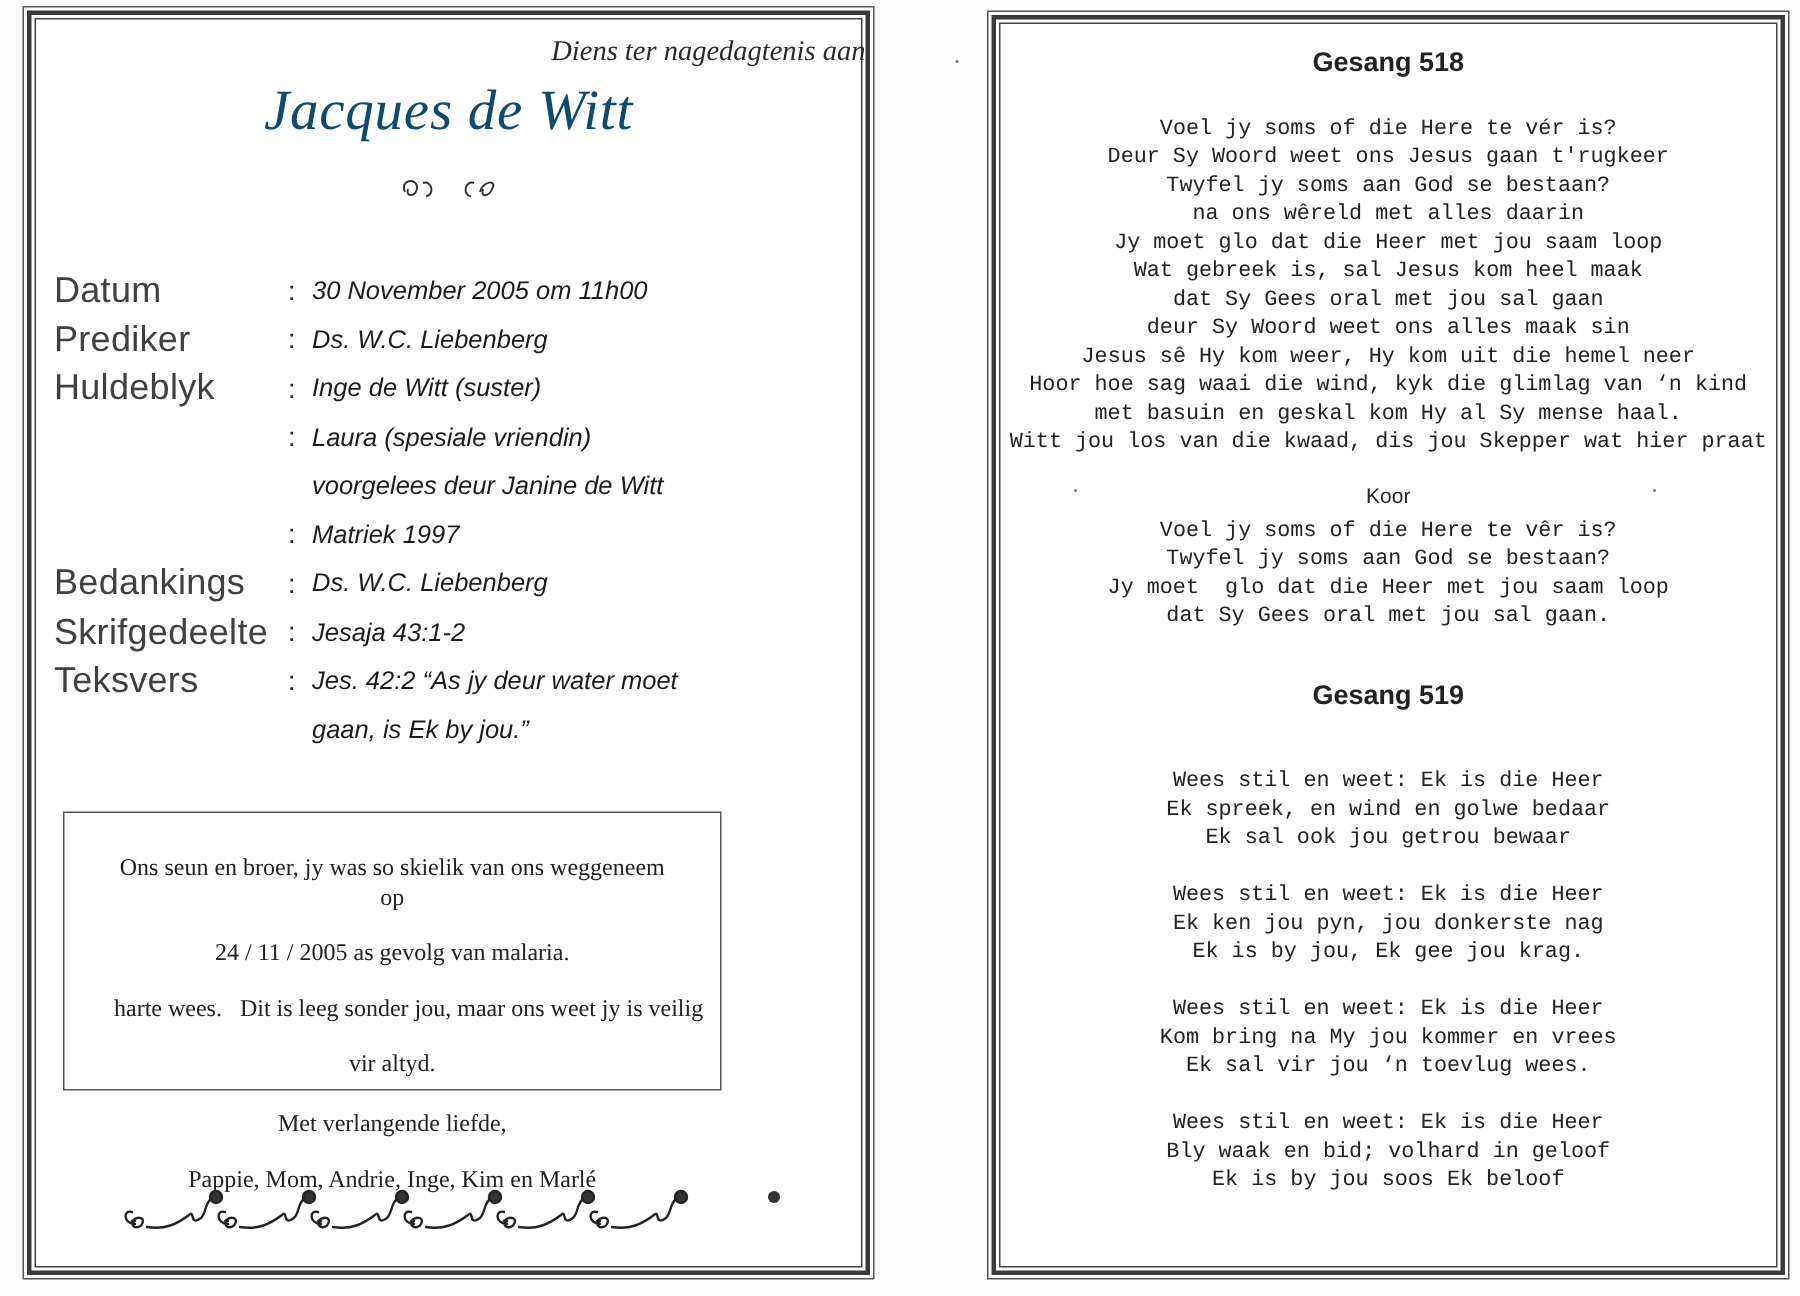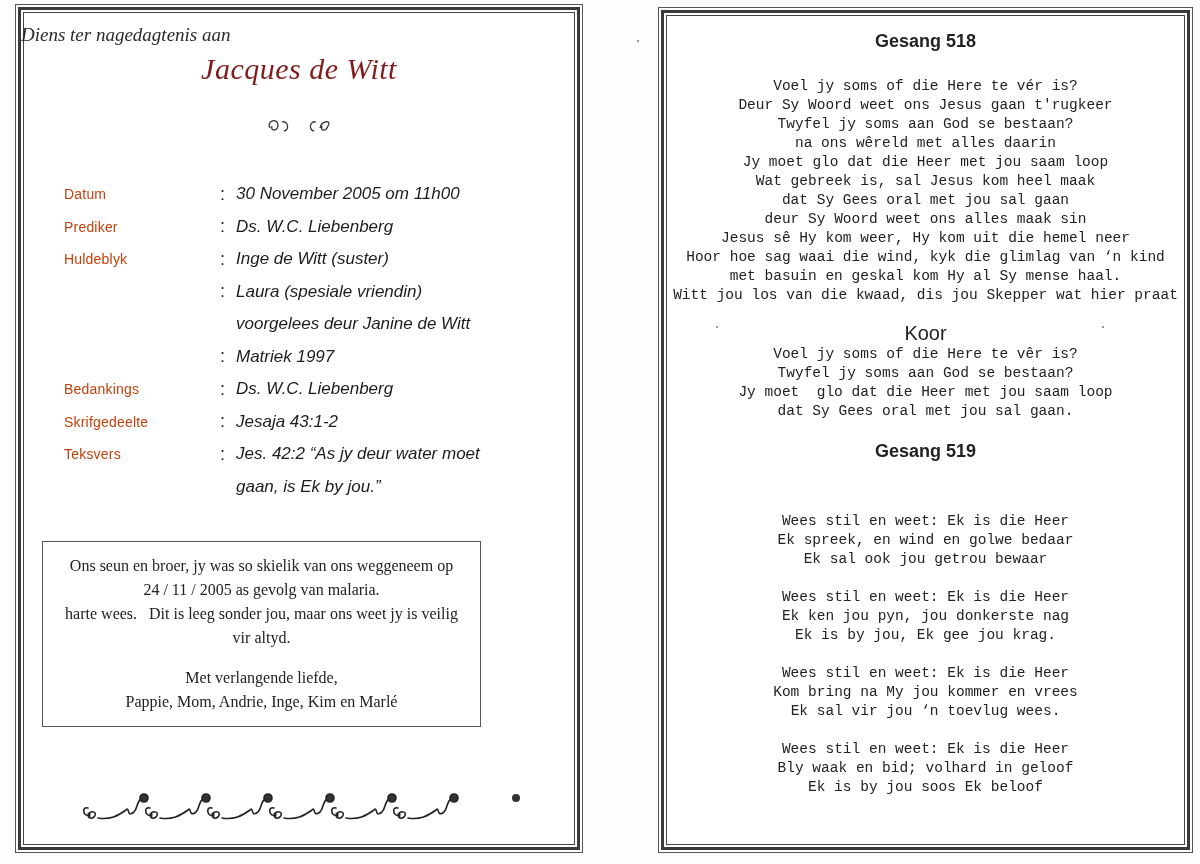--- a/index.html
+++ b/index.html
@@ -16,75 +16,75 @@
   .page-frame::before {
     content: ""; position: absolute; left: 2px; top: 2px; right: 2px; bottom: 2px;
     border: 1px solid #444;
   }
   #left-page { left: 18px; top: 7px; width: 562px; height: 843px; }
   #right-page { left: 661px; top: 10px; width: 529px; height: 840px; }
 
   .serif-italic { font-family: "Liberation Serif", "DejaVu Serif", serif; font-style: italic; }
 
   .subtitle {
-    position: absolute; left: 0; right: 0; top: 14px; text-align: left;
+    position: absolute; left: 0; right: 0; top: 14px; text-align: right;
     font-size: 19px; color: #2a2a2a;
   }
   .title {
     position: absolute; left: 0; right: 0; top: 42px; text-align: center;
-    font-size: 30px; color: #7f1d1d; letter-spacing: 0.5px;
+    font-size: 38px; color: #0c4a6e; letter-spacing: 0.5px;
   }
   .ornament {
     position: absolute; left: 0; right: 0; top: 106px; text-align: center;
     font-size: 16px; color: #333; letter-spacing: 14px;
   }
 
   .details { position: absolute; left: 15px; top: 168px; width: 520px; }
   .detail-row { display: flex; height: 32.5px; align-items: center; }
   .detail-label {
     width: 156px; font-family: "Liberation Sans", "DejaVu Sans", sans-serif;
-    font-size: 14px; font-weight: 300; color: #c2410c; letter-spacing: 0.2px; margin-left: 28px;
+    font-size: 24px; font-weight: 300; color: #404040; letter-spacing: 0.2px;
   }
   .detail-colon { width: 16px; font-family: "Liberation Sans", sans-serif; font-size: 18px; color: #222; }
   .detail-value {
     font-family: "Liberation Sans", "DejaVu Sans", sans-serif;
     font-size: 17px; color: #1c1c1c; font-style: italic;
   }
   .detail-row.cont .detail-colon { visibility: hidden; }
 
   .message-box {
     position: absolute; left: 21px; top: 531px; width: 439px; height: 186px;
     border: 1px solid #555; box-sizing: border-box; padding: 10px 16px 0 16px;
     font-family: "Liberation Serif", "DejaVu Serif", serif; font-size: 16px;
     line-height: 20px; text-align: center; color: #222;
   }
-  .message-box p { margin: 4px; }
+  .message-box p { margin: 17px; }
   .message-box .signoff { margin-top: 20px; }
 
   .flourish {
     position: absolute; left: 55px; top: 780px; width: 450px; height: 36px;
   }
 
   .hymn-title {
     text-align: center; font-family: "Liberation Sans", "DejaVu Sans", sans-serif;
     font-weight: bold; font-size: 18px; color: #222;
   }
   .lyrics {
     text-align: center; font-family: Liberation Mono, monospace;
     font-size: 14.5px; line-height: 19px; color: #222;
   }
   .lyrics div { white-space: nowrap; }
   #hymn-518-title { position: absolute; left: 0; right: 0; top: 18px; }
   #hymn-518-verse { position: absolute; left: 0; right: 0; top: 64px; }
   #koor-title {
     position: absolute; left: 0; right: 0; top: 309px; text-align: center;
-    font-family: "Liberation Sans", sans-serif; font-size: 20px; color: #222;
+    font-family: "Liberation Sans", sans-serif; font-size: 14px; color: #222;
   }
   #koor-verse { position: absolute; left: 0; right: 0; top: 332px; }
-  #hymn-519-title { position: absolute; left: 0; right: 0; top: 428px; }
+  #hymn-519-title { position: absolute; left: 0; right: 0; top: 440px; }
   #hymn-519-verses { position: absolute; left: 0; right: 0; top: 499px; }
   .stanza { margin-bottom: 19px; }
 
   .speck { position: absolute; width: 2px; height: 2px; background: #777; border-radius: 1px; }
 </style>
 </head>
 <body>
 
 <div id="left-page" class="page-frame">
   <div class="subtitle serif-italic">Diens ter nagedagtenis aan</div>

